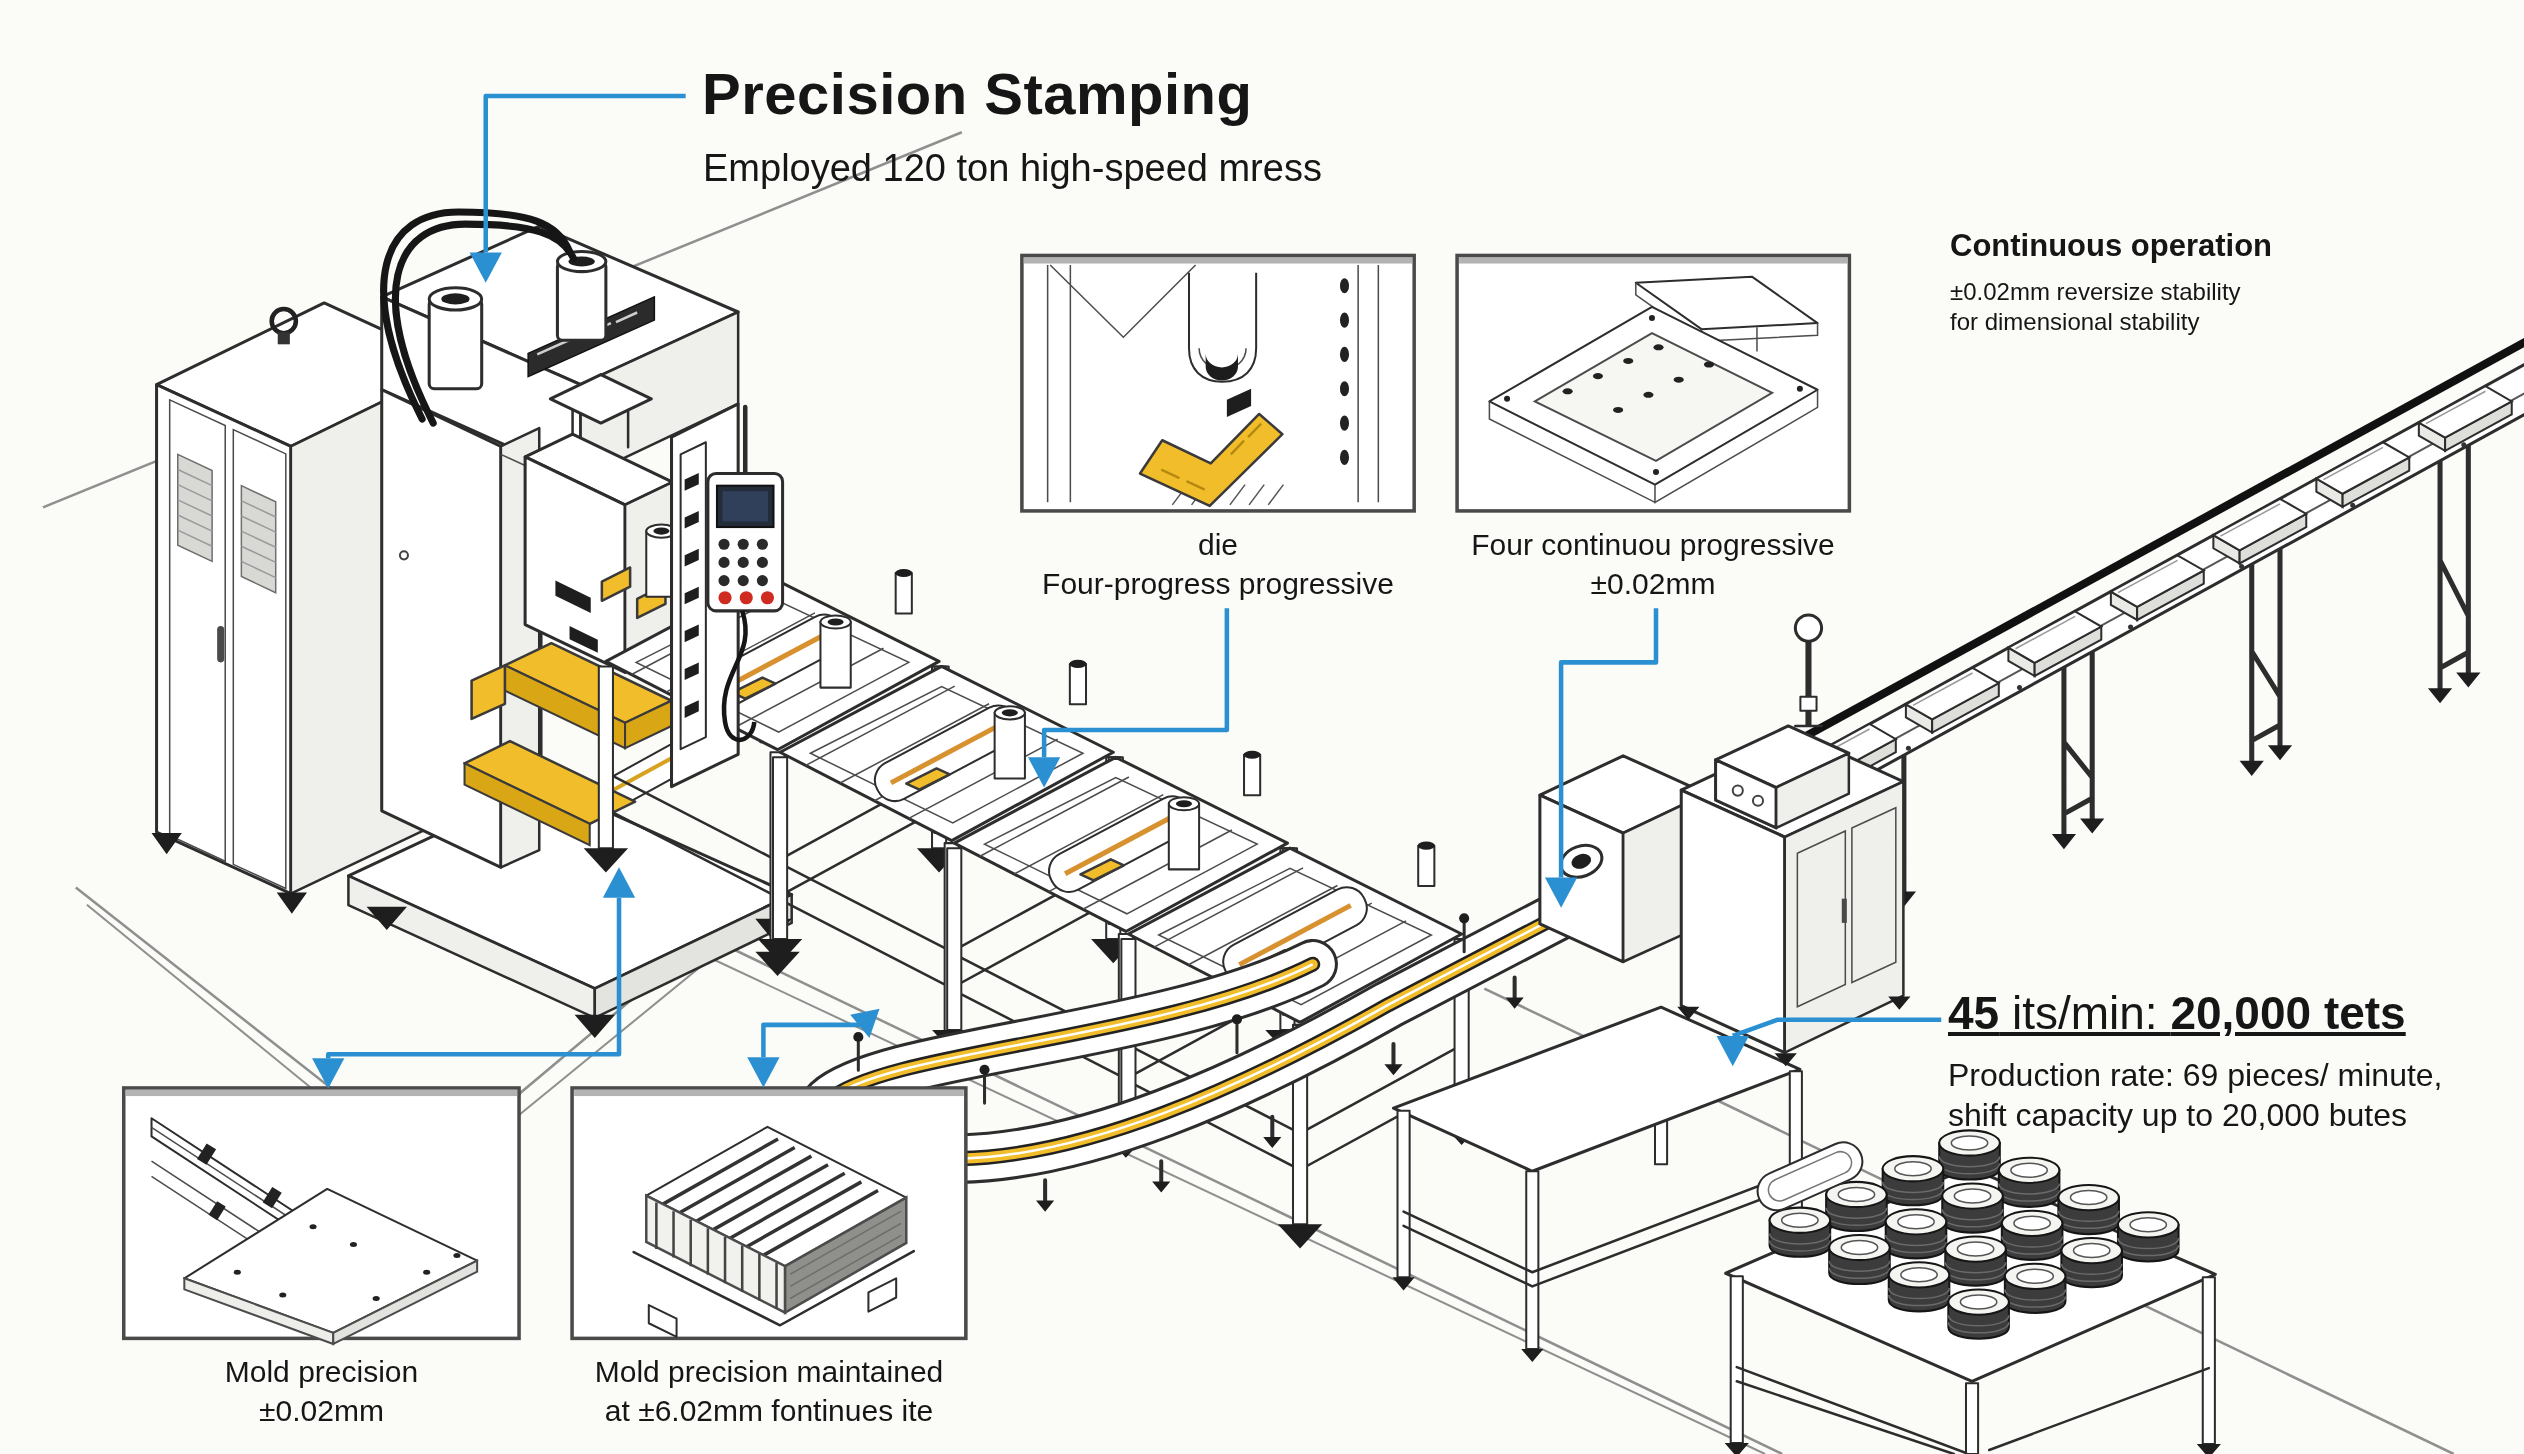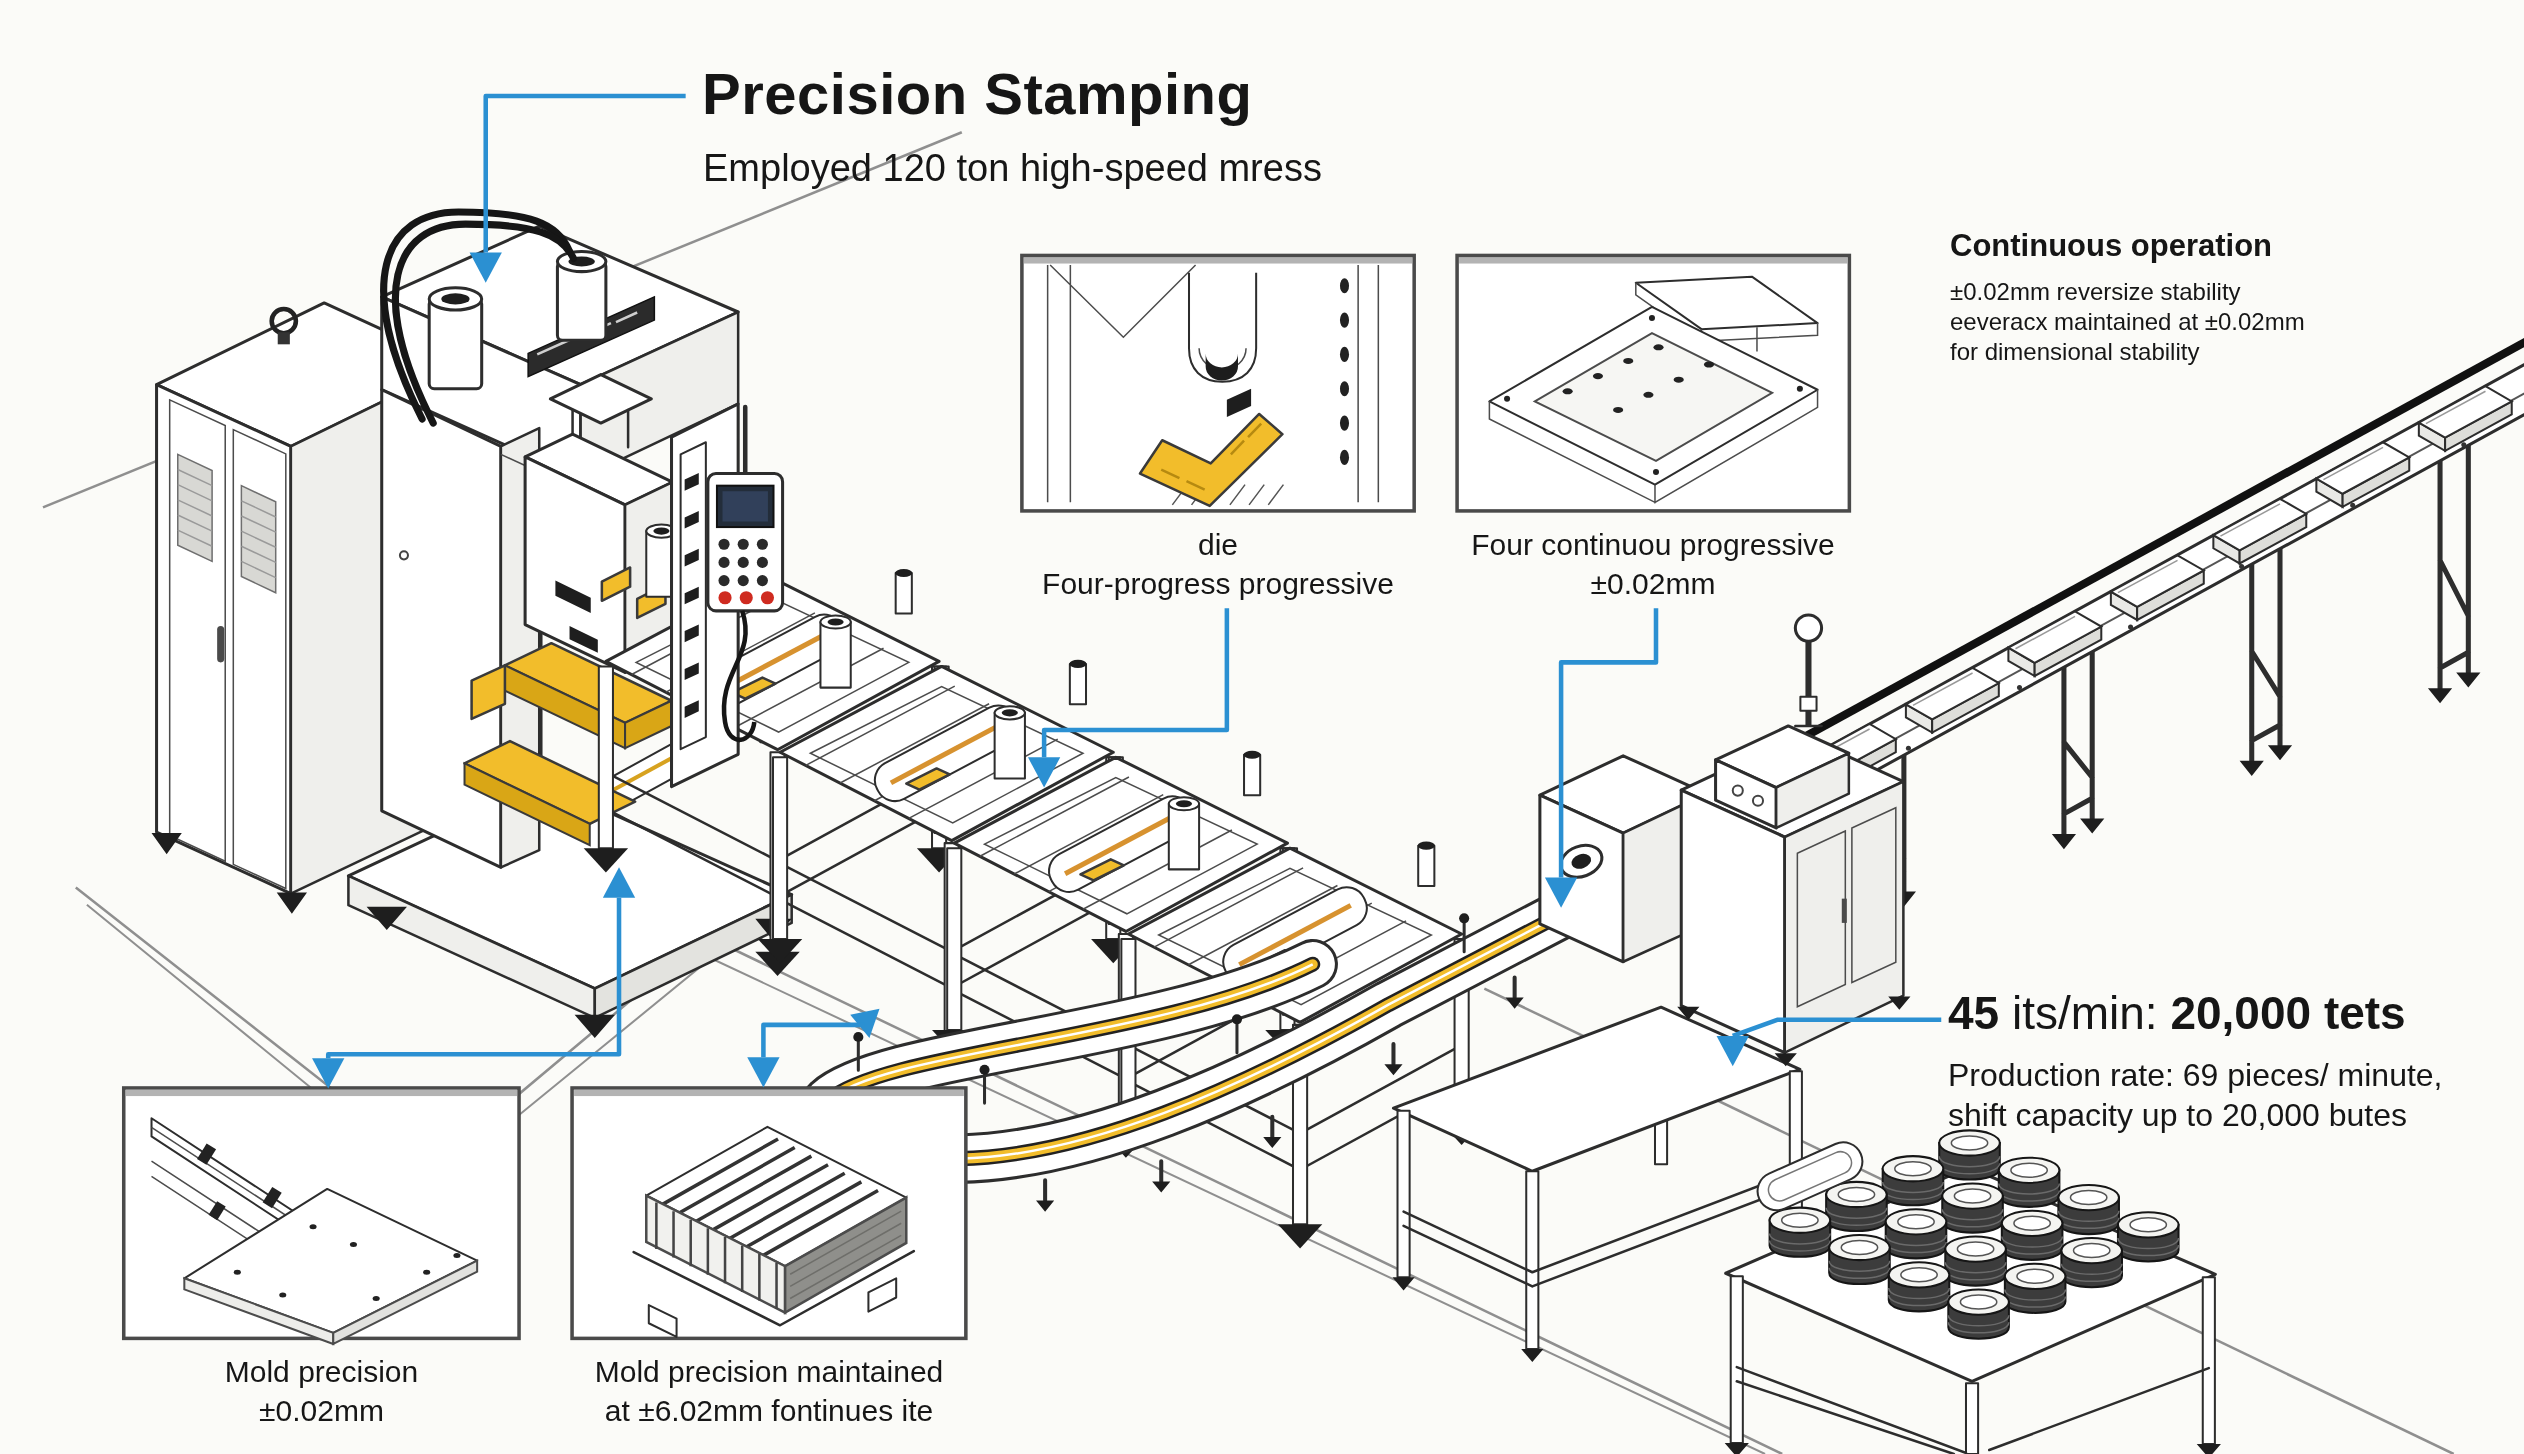--- a/index.html
+++ b/index.html
@@ -14,21 +14,21 @@
   body{background:var(--background);font-family:"Liberation Sans", sans-serif;color:#161616;}
   .stage{position:relative;width:2585px;height:1454px;overflow:hidden;background:var(--background);}
   .stage svg{position:absolute;left:0;top:0;}
   .txt{position:absolute;white-space:nowrap;}
   .title{left:702px;top:60px;font-size:58px;font-weight:bold;letter-spacing:0.5px;}
   .subtitle{left:703px;top:147px;font-size:38px;font-weight:400;}
   .co-block{left:1950px;top:228px;}
   .co-heading{font-size:31px;font-weight:bold;margin-bottom:13px;}
   .co-line{font-size:24px;line-height:1.24;}
   .rate-block{left:1948px;top:986px;}
-  .rate-value{font-size:46px;font-weight:bold;margin-bottom:15px;}
+  .rate-value{font-size:46px;font-weight:bold;margin-bottom:15px;text-decoration:underline;}
   .rate-value .mid{font-weight:400;}
   .rate-line{font-size:32px;line-height:1.26;}
   .caption{position:absolute;text-align:center;font-size:30px;line-height:1.3;white-space:normal;}
   .cap1{left:1022px;width:392px;top:525px;}
   .cap2{left:1457px;width:392px;top:525px;}
   .cap3{left:124px;width:395px;top:1352px;}
   .cap4{left:572px;width:394px;top:1352px;}
   
   .o{stroke:var(--line-dark);stroke-width:6;fill:#fff;stroke-linejoin:round;}
   .o4{stroke:var(--line-dark);stroke-width:4;fill:#fff;stroke-linejoin:round;}
@@ -459,21 +459,20 @@
     </g>
   </g>
 </svg>
 
 <div class="txt title">Precision Stamping</div>
 <div class="txt subtitle">Employed 120 ton high-speed mress</div>
 
 <div class="txt co-block">
   <div class="co-heading">Continuous operation</div>
   <div class="co-line">±0.02mm reversize stability</div>
-  <div class="co-line">eeveracx maintained at ±0.02mm</div>
   <div class="co-line">for dimensional stability</div>
 </div>
 
 <div class="txt rate-block">
   <div class="rate-value"><span>45</span><span class="mid"> its/min: </span><span>20,000 tets</span></div>
   <div class="rate-line">Production rate: 69 pieces/ minute,</div>
   <div class="rate-line">shift capacity up to 20,000 butes</div>
 </div>
 
 <div class="caption cap1">

